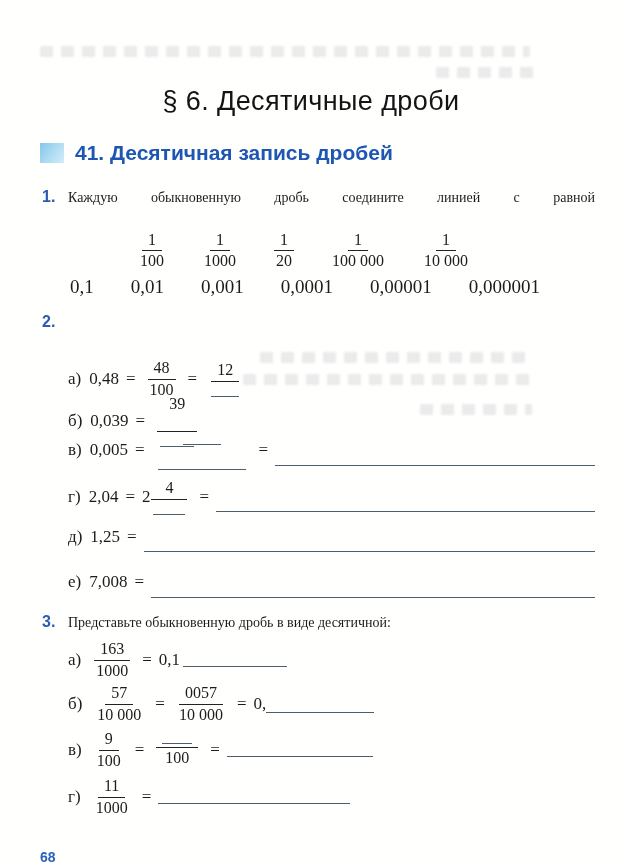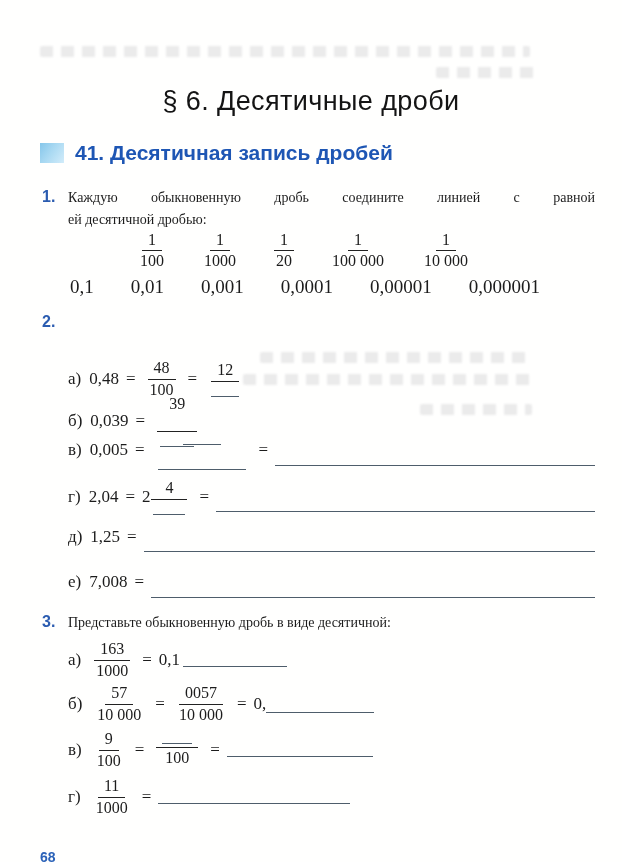--- a/index.html
+++ b/index.html
@@ -87,21 +87,20 @@
 
   <div class="section-header">
     <span class="section-square"></span>
     <span class="section-title"><span>41.</span>&nbsp;<span>Десятичная запись дробей</span></span>
   </div>
 
   <div class="problem" style="top:187px;">
     <span class="pnum">1.</span>
     <div class="ptext">
       <div class="jline">Каждую обыкновенную дробь соедините линией с равной</div>
-      <div>ей десятичной дробью:</div>
     </div>
   </div>
 
   <div class="frac-row">
     <span class="frac">
       <span class="fnum">1</span>
       <span class="fden">100</span>
     </span>
     <span class="frac">
       <span class="fnum">1</span>

